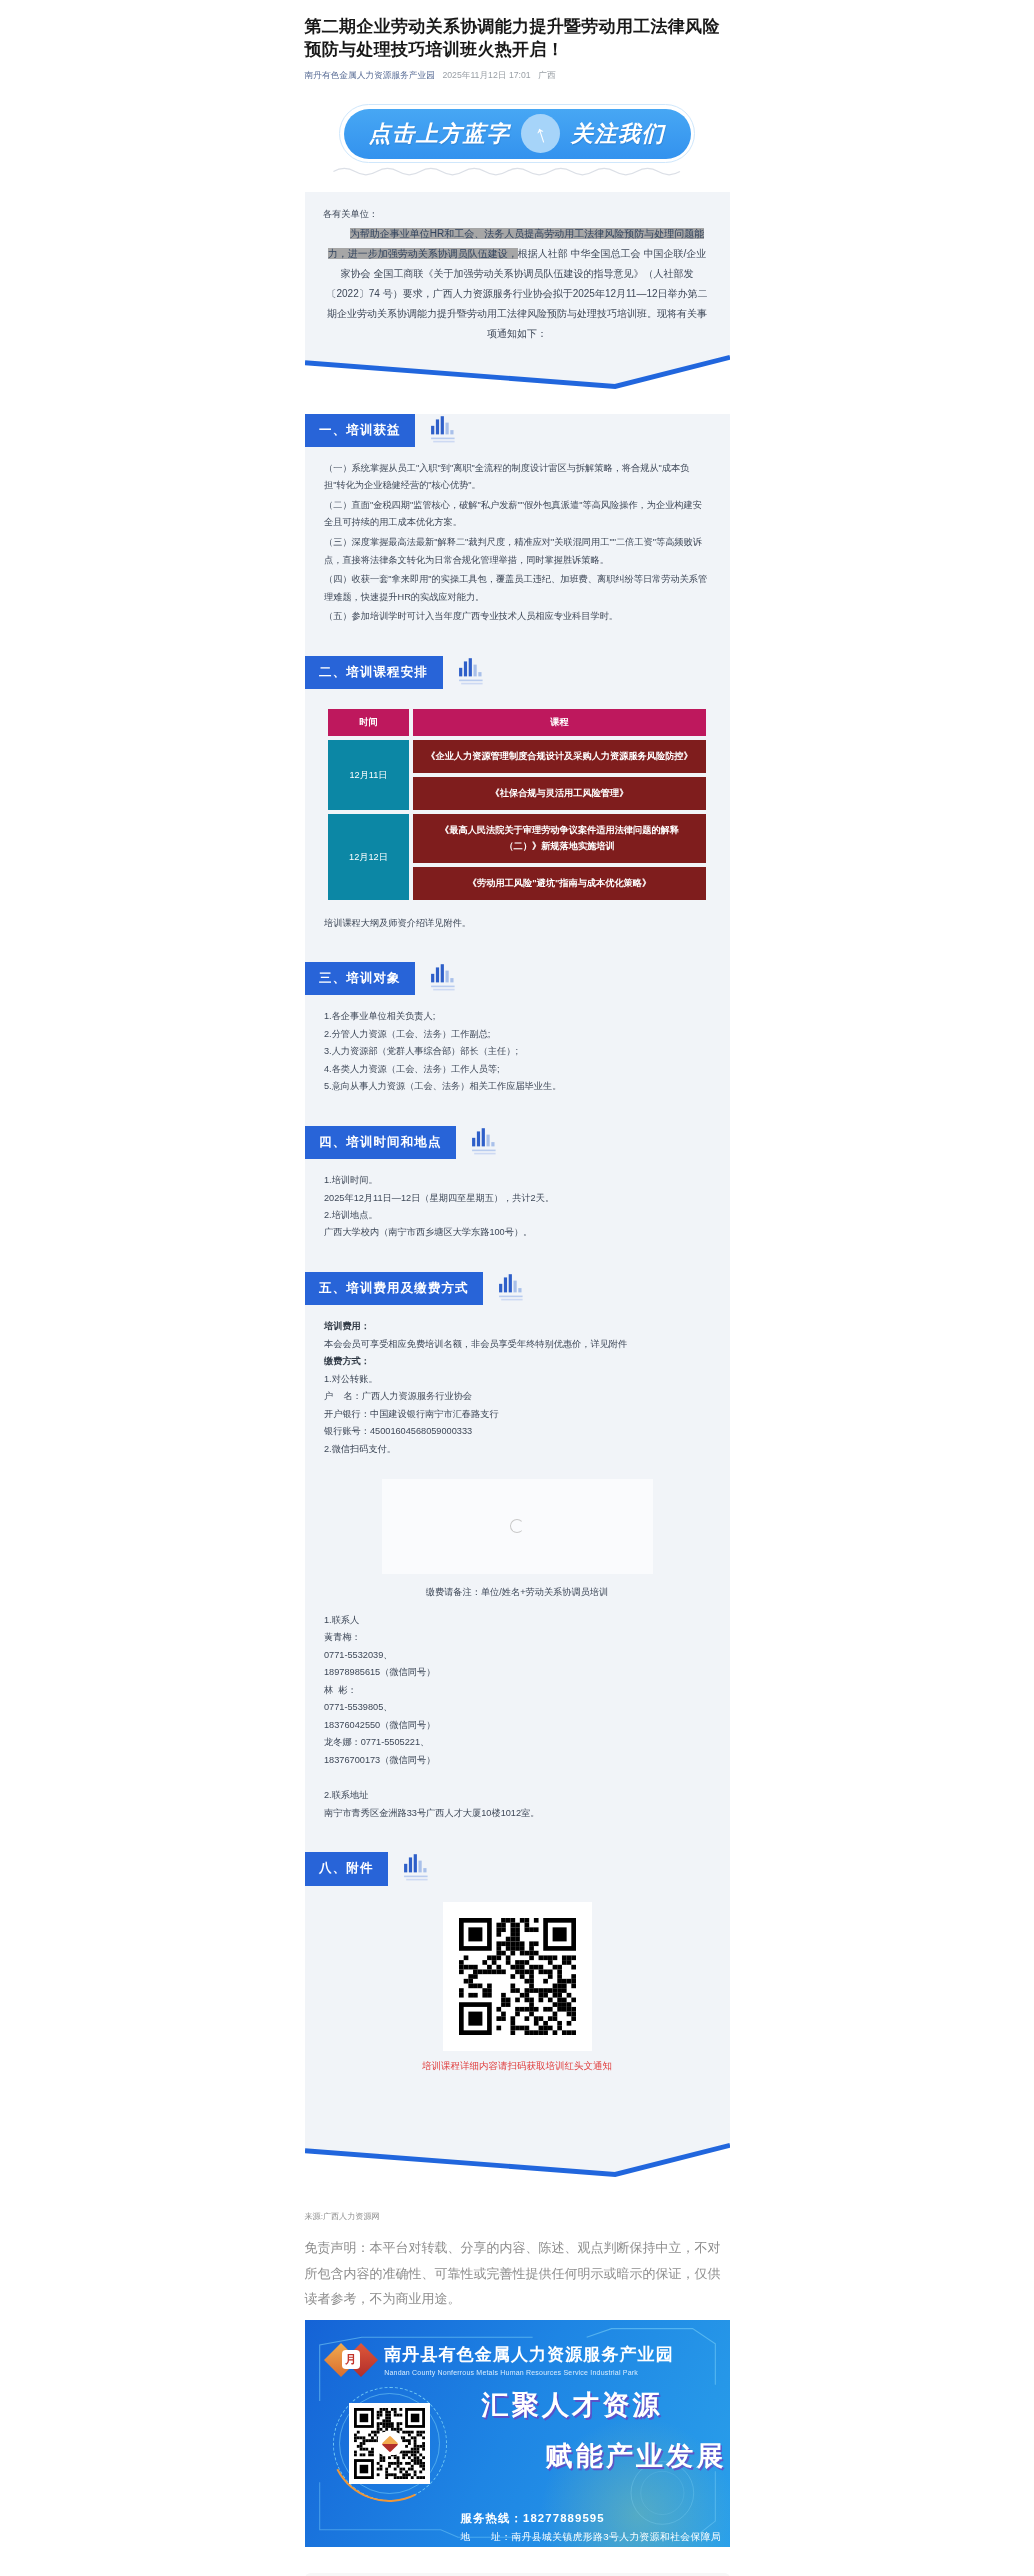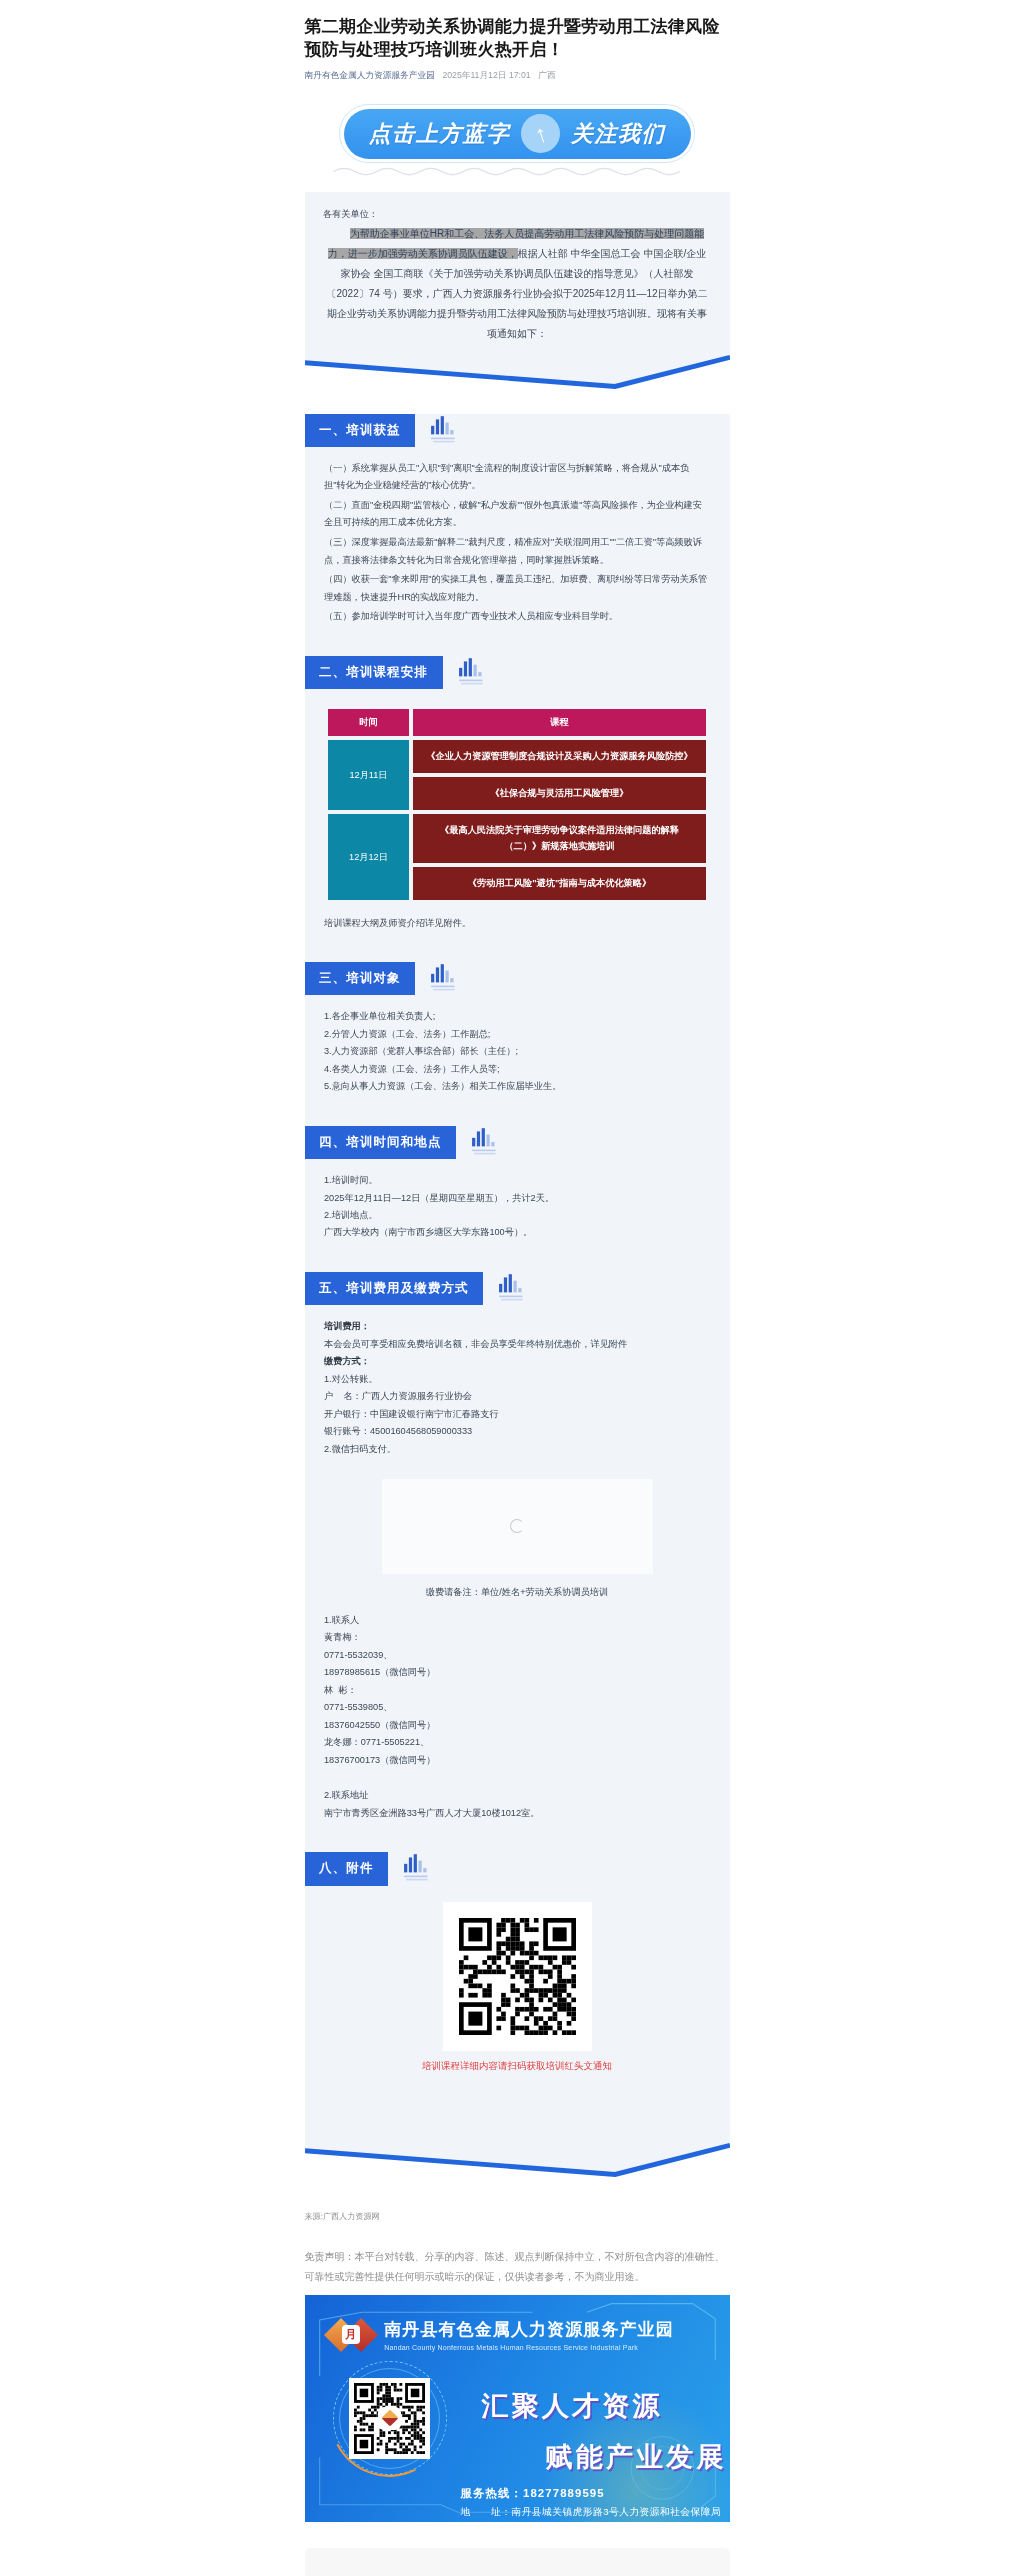--- a/index.html
+++ b/index.html
@@ -58,39 +58,39 @@
   .spinner { width:14px; height:14px; border:1.6px solid #c9c9c9; border-right-color:transparent; border-radius:50%; }
   .center-note { margin-top:12px; text-align:center; font-size:9.2px; color:#3d4757; }
 
   
   .qr-box { width:149px; height:149px; background:#fff; margin:16.2px auto 0; display:flex; align-items:center; justify-content:center; }
   .red-note { margin-top:9.7px; text-align:center; color:#e03e3e; font-size:9.5px; }
   .attach-pad { height:43px; }
 
   
   .source { margin-top:29px; color:#8d8d8d; font-size:8.1px; }
-  .disclaimer { margin-top:25px; color:#8d8d8d; font-size:10px; line-height:1.95; }
+  .disclaimer { margin-top:13px; color:#8d8d8d; font-size:13px; line-height:1.95; }
 
   
   .promo { position:relative; margin-top:8.7px; width:425px; height:227px; overflow:hidden;
            background:linear-gradient(118deg,#1563d6 0%,#1e85e4 48%,#2aa0ea 100%); }
   .promo-glow { position:absolute; right:-21.7px; bottom:-65px; width:227px; height:195px; border-radius:50%;
                 background:radial-gradient(circle,rgba(190,220,120,.30),rgba(190,220,120,0) 65%); }
   .hud { position:absolute; inset:0; }
   .p-head { position:relative; display:flex; align-items:center; padding:16.2px 0 0 23px; }
   .logo { position:relative; width:47px; height:47px; flex:none; }
   .logo .d1,.logo .d2 { position:absolute; top:11.4px; width:24px; height:24px; transform:rotate(45deg); }
   .logo .d1 { left:1.6px;  background:linear-gradient(135deg,#f2ab4f,#d96d2e); }
   .logo .d2 { right:1.6px; background:linear-gradient(135deg,#df5839,#b12e2b); }
   .logo .dc { position:absolute; left:14px; top:14px; width:18.4px; height:18.4px; background:#fff; border-radius:3.8px;
               display:flex; align-items:center; justify-content:center; color:#c23329; font-weight:bold; font-size:11.4px; }
   .p-head-text { margin-left:9.7px; }
   .org-cn { color:#fff; font-size:17px; font-weight:bold; letter-spacing:1.1px; }
   .org-en { color:#d6ecff; font-size:7px; margin-top:3.2px; letter-spacing:0.2px; }
-  .p-mid { position:relative; display:flex; align-items:flex-end; padding:3.2px 21.7px 0 28px;font-family:Liberation Serif, serif; }
+  .p-mid { position:relative; display:flex; align-items:flex-start; padding:3.2px 21.7px 0 28px;font-family:Liberation Serif, serif; }
   .qr-rings { position:relative; width:114px; height:114px; flex:none; display:flex; align-items:center; justify-content:center; }
   .ring1 { position:absolute; inset:0; border:1.1px dashed rgba(130,218,250,.8); border-radius:50%; }
   .ring2 { position:absolute; inset:6.5px; border:0.5px solid rgba(130,218,250,.5); border-radius:50%; }
   .ring3 { position:absolute; inset:-2.2px; border-radius:50%; border:2.2px solid transparent; border-bottom-color:#f09738; transform:rotate(18deg); }
   .mini-qr { position:relative; width:81px; height:81px; background:#fff; display:flex; align-items:center; justify-content:center; }
   .mini-logo { position:absolute; width:21.7px; height:21.7px; background:#fff; border-radius:4.9px; box-shadow:0 0 0 1.1px #fff;
                display:flex; align-items:center; justify-content:center; }
   .mini-logo .md { width:12px; height:12px; transform:rotate(45deg); background:linear-gradient(135deg,#f2ab4f 50%,#b12e2b 50%); border-radius:1.6px; }
   .slogans { flex:1; margin-left:35px; }
   .slogan { color:#fff; font-size:27px; font-weight:bold; letter-spacing:3.2px;

